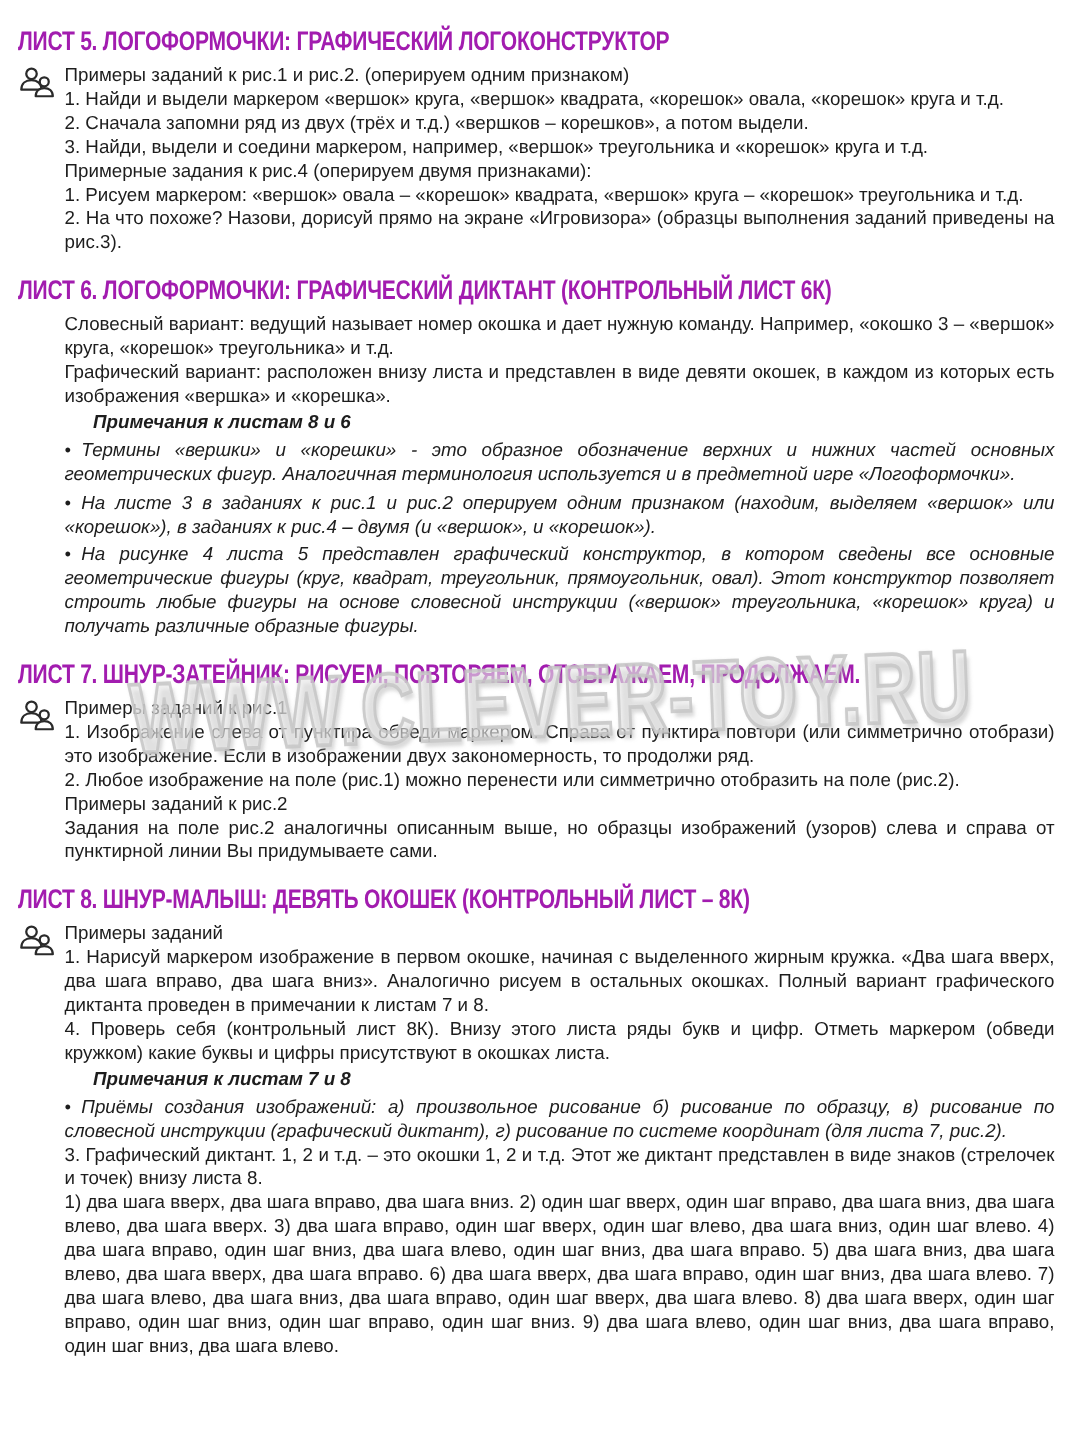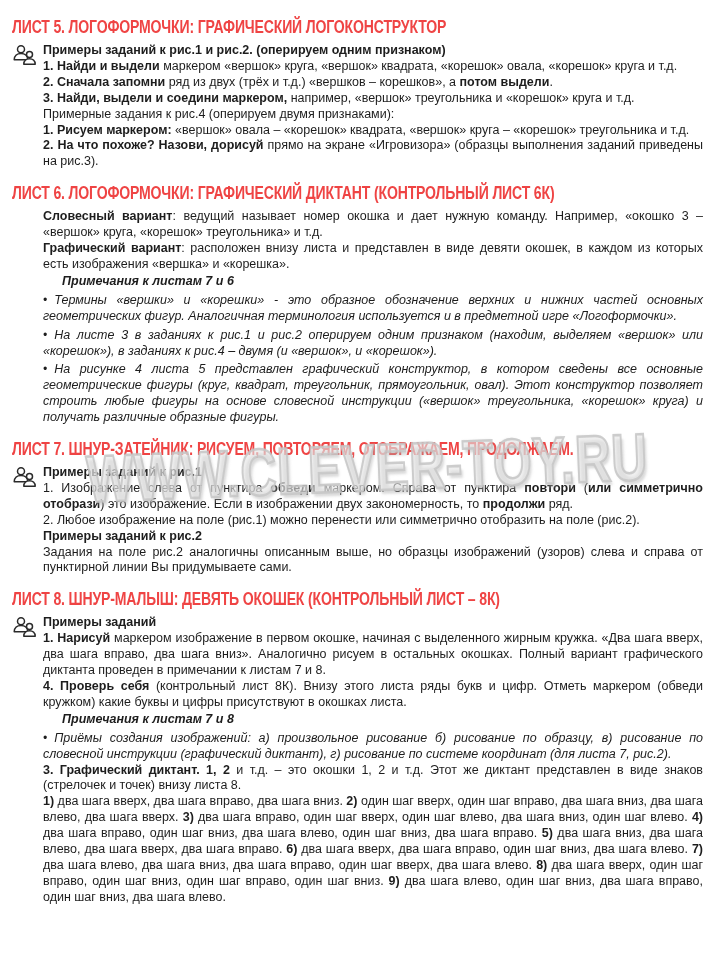--- a/index.html
+++ b/index.html
@@ -2,36 +2,36 @@
 <html><head>
 <meta charset="utf-8">
 <style>
   html,body{margin:0;padding:0;}
   body{
     width:721px;height:960px;background:#ffffff;position:relative;overflow:hidden;
     font-family:"Liberation Sans",sans-serif;color:#1d1d1d;
   }
   .page{padding:4px 18px 0 12px;position:relative;}
   h2.heading{
-    font-size:18px;font-weight:700;margin:13px 0 5px 0;color:#ef4444;
+    font-size:18px;font-weight:700;margin:13px 0 5px 0;color:#a21caf;
     white-space:nowrap;
   }
   h2.heading .hd{
     display:inline-block;transform:scaleX(0.78);transform-origin:left center;
     letter-spacing:-0.2px;
   }
   .para{
     position:relative;margin:0 0 0 31px;
     font-size:12.5px;line-height:15.9px;text-align:justify;
   }
   .para.bullet{margin-top:3px;font-style:italic;}
   .para.note{
     margin-left:50px;font-weight:700;font-style:italic;text-align:left;margin-top:1px;margin-bottom:1px;
   }
-  .b{font-weight:700;}
+  .b{font-weight:400;}
   .bullet-mark{padding-right:7px;font-size:12px;}
   .people-icon{position:absolute;left:-31px;top:1px;}
   .watermark{
     position:absolute;left:85px;top:441px;z-index:6;pointer-events:none;
     font-size:66px;font-weight:700;letter-spacing:1px;white-space:nowrap;
     transform:rotate(-2.3deg) scaleX(0.75);transform-origin:left top;
     color:rgba(255,255,255,0.38);
     -webkit-text-stroke:2.5px rgba(198,198,198,0.85);
     text-shadow:3px 4px 3px rgba(173,173,173,0.45), -1px -1px 2px rgba(185,185,185,0.35);
   }
@@ -52,21 +52,21 @@
           </svg></span><span class="b">Примеры заданий к рис.1 и рис.2. (оперируем одним признаком)</span></div>
       <div class="para"><span class="b">1. Найди и выдели </span><span>маркером «вершок» круга, «вершок» квадрата, «корешок» овала, «корешок» круга и т.д.</span></div>
       <div class="para"><span class="b">2. Сначала запомни </span><span>ряд из двух (трёх и т.д.) «вершков – корешков», а </span><span class="b">потом выдели</span><span>.</span></div>
       <div class="para"><span class="b">3. Найди, выдели и соедини маркером, </span><span>например, «вершок» треугольника и «корешок» круга и т.д.</span></div>
       <div class="para"><span>Примерные задания к рис.4 (оперируем двумя признаками):</span></div>
       <div class="para"><span class="b">1. Рисуем маркером: </span><span>«вершок» овала – «корешок» квадрата, «вершок» круга – «корешок» треугольника и т.д.</span></div>
       <div class="para"><span class="b">2. На что похоже? Назови, дорисуй </span><span>прямо на экране «Игровизора» (образцы выполнения заданий приведены на рис.3).</span></div>
       <h2 class="heading"><span class="hd">ЛИСТ 6. ЛОГОФОРМОЧКИ: ГРАФИЧЕСКИЙ ДИКТАНТ (КОНТРОЛЬНЫЙ ЛИСТ 6К)</span></h2>
       <div class="para"><span class="b">Словесный вариант</span><span>: ведущий называет номер окошка и дает нужную команду. Например, «окошко 3 – «вершок» круга, «корешок» треугольника» и т.д.</span></div>
       <div class="para"><span class="b">Графический вариант</span><span>: расположен внизу листа и представлен в виде девяти окошек, в каждом из которых есть изображения «вершка» и «корешка».</span></div>
-      <div class="para note"><span>Примечания к листам 7 и 6</span></div>
+      <div class="para note"><span>Примечания к листам 8 и 6</span></div>
       <div class="para bullet"><span class="bullet-mark">•</span><span>Термины «вершки» и «корешки» - это образное обозначение верхних и нижних частей основных геометрических фигур. Аналогичная терминология используется и в предметной игре «Логоформочки».</span></div>
       <div class="para bullet"><span class="bullet-mark">•</span><span>На листе 3 в заданиях к рис.1 и рис.2 оперируем одним признаком (находим, выделяем «вершок» или «корешок»), в заданиях к рис.4 – двумя (и «вершок», и «корешок»).</span></div>
       <div class="para bullet"><span class="bullet-mark">•</span><span>На рисунке 4 листа 5 представлен графический конструктор, в котором сведены все основные геометрические фигуры (круг, квадрат, треугольник, прямоугольник, овал). Этот конструктор позволяет строить любые фигуры на основе словесной инструкции («вершок» треугольника, «корешок» круга) и получать различные образные фигуры.</span></div>
       <h2 class="heading"><span class="hd">ЛИСТ 7. ШНУР-ЗАТЕЙНИК: РИСУЕМ, ПОВТОРЯЕМ, ОТОБРАЖАЕМ, ПРОДОЛЖАЕМ.</span></h2>
       <div class="para"><span class="people-icon"><svg width="25" height="21" viewBox="0 0 25 21">
             <g fill="#ffffff" stroke="#2a2a2a" stroke-width="1.5" stroke-linejoin="round">
               <circle cx="9" cy="5.2" r="3.5"></circle>
               <path d="M2.2 15.8 c0 -4.2 3 -6.4 6.8 -6.4 c3.8 0 6.8 2.2 6.8 6.4 z"></path>
               <circle cx="17.5" cy="10.5" r="3"></circle>
               <path d="M11.8 20.2 c0 -3.6 2.6 -5.5 5.7 -5.5 c3.1 0 5.7 1.9 5.7 5.5 z"></path>

